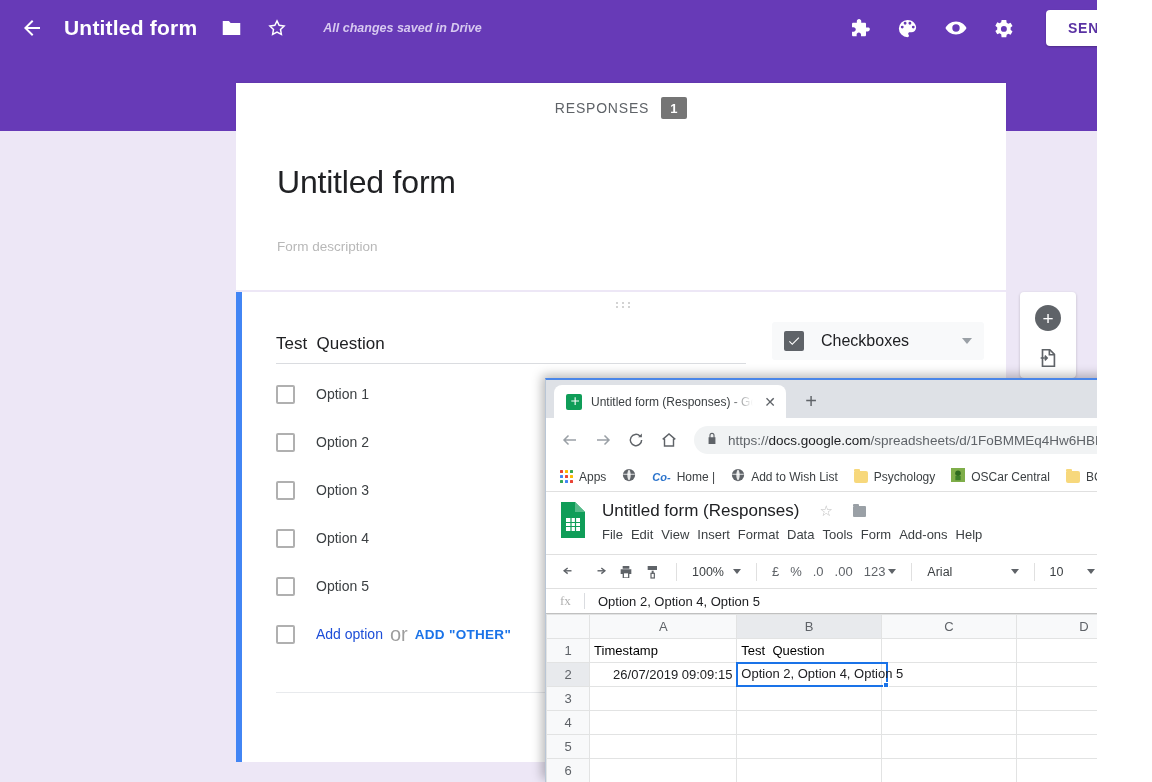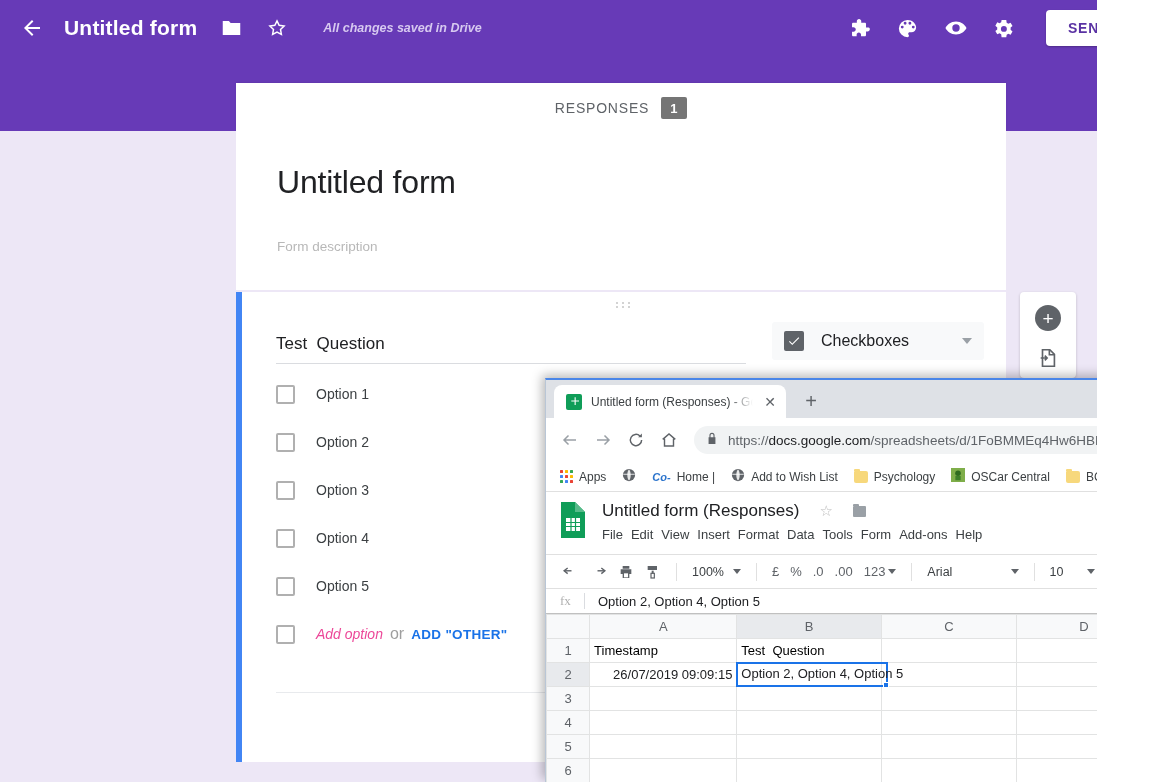--- a/index.html
+++ b/index.html
@@ -87,22 +87,22 @@
   .q-type-check {
     width:20px; height:20px; background:#5f6368; border-radius:2px;
     display:flex; align-items:center; justify-content:center; flex:0 0 auto;
   }
   .q-type-label { margin-left:17px; font-size:16px; color:#202124; }
   .caret { margin-left:auto; width:0;height:0;border-left:5px solid transparent;border-right:5px solid transparent;border-top:6px solid #9aa0a6; }
 
   .opt-row { position:absolute; left:34px; display:flex; align-items:center; height:24px; }
   .opt-box { width:19px; height:19px; border:2px solid #b0b0b0; border-radius:2px; background:#fff; }
   .opt-label { margin-left:21px; font-size:14px; color:#3c4043; }
-  .opt-label.placeholder { color:#ec4899;font-style:italic; }
-  .opt-or { margin-left:7px; font-size:16px; color:#9e9e9e; }
+  .opt-label.placeholder { color:#1d4ed8; }
+  .opt-or { margin-left:7px; font-size:20px; color:#9e9e9e; }
   .opt-other { margin-left:7px; font-size:13.5px; color:#1a73e8; font-weight:bold; letter-spacing:.3px; cursor:pointer; }
   .q-divider { position:absolute; left:34px; top:400px; width:700px; height:1px; background:#e8eaed; }
 
   .side-toolbar {
     position:absolute; top:292px; left:1020px; width:56px; height:86px;
     background:#fff; border-radius:4px; box-shadow:0 1px 3px rgba(0,0,0,.2);
     display:flex; flex-direction:column; align-items:center; padding-top:12px; gap:12px;
   }
   .side-btn { width:28px; height:28px; display:flex; align-items:center; justify-content:center; cursor:pointer; }
   .circ-plus { width:26px; height:26px; border-radius:50%; background:#5f6368; color:#fff;

